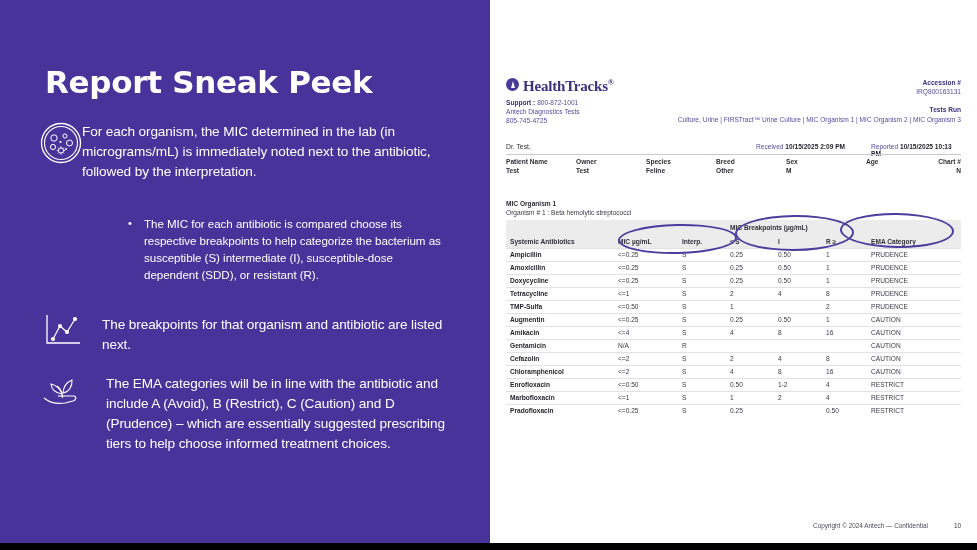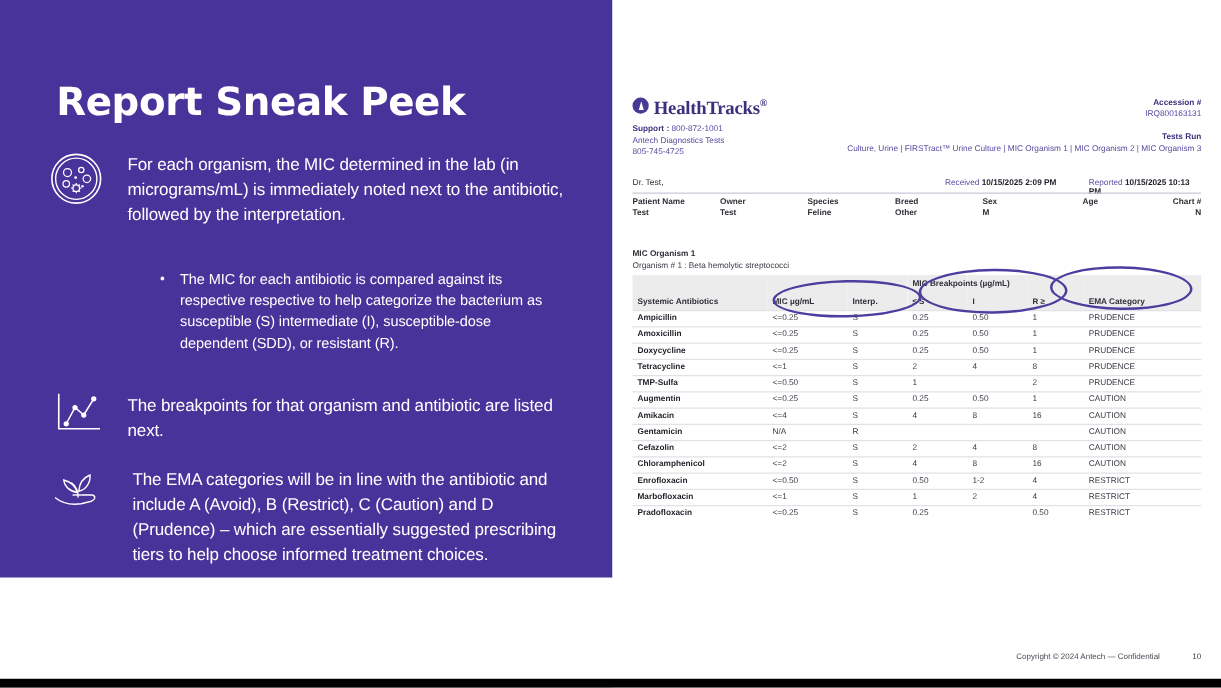--- a/index.html
+++ b/index.html
@@ -9,21 +9,21 @@
     background:#000;
   }
   .slide{
     position:relative;width:977px;height:550px;display:flex;
     background:#ffffff;
   }
 
   
   .left{
     position:relative;
-    width:490px;height:462px;
+    width:490px;height:550px;
     background:#48339b;
     box-sizing:border-box;
     padding:0;
     flex:0 0 490px;
   }
   .title{
     position:absolute;left:45px;top:64px;
     color:#ffffff;
     font-size:31px;font-weight:bold;
     letter-spacing:-0.3px;
@@ -34,21 +34,21 @@
   .blk-icon{flex:0 0 auto;}
   .blk-text{
     color:#ffffff;
     font-size:13.6px;
     line-height:20px;
     font-family:"Liberation Sans", sans-serif;
     letter-spacing:-0.1px;
   }
 
   .b1{left:40px;top:122px;width:420px;}
-  .b1 .blk-text{margin-left:20px;width:355px;}
+  .b1 .blk-text{width:355px;}
 
   .sub{
     position:absolute;left:128px;top:215px;width:330px;
     display:flex;align-items:flex-start;
     color:#ffffff;
   }
   .sub-bullet{
     flex:0 0 auto;width:16px;
     font-size:11px;line-height:17px;
     text-align:left;
@@ -238,21 +238,21 @@
             <line x1="23.9" y1="25.6" x2="22.8" y2="26.7"></line>
             <line x1="19.2" y1="30.3" x2="18.1" y2="31.4"></line>
           </g>
         </svg>
       </div>
       <div class="blk-text">For each organism, the MIC determined in the lab (in micrograms/mL) is immediately noted next to the antibiotic, followed by the interpretation.</div>
     </div>
 
     <div class="sub">
       <div class="sub-bullet">•</div>
-      <div class="sub-text">The MIC for each antibiotic is compared against its respective respective to help categorize the bacterium as susceptible (S) intermediate (I), susceptible-dose dependent (SDD), or resistant (R).</div>
+      <div class="sub-text">The MIC for each antibiotic is compared choose its respective breakpoints to help categorize the bacterium as susceptible (S) intermediate (I), susceptible-dose dependent (SDD), or resistant (R).</div>
     </div>
 
     <div class="block b2">
       <div class="blk-icon">
         <svg width="38" height="34" viewBox="0 0 38 34">
           <polyline points="3,2 3,30 36,30" fill="none" stroke="#fff" stroke-width="1.3"></polyline>
           <polyline points="9,26 16,13 23,19 31,6" fill="none" stroke="#fff" stroke-width="1.2"></polyline>
           <circle cx="9" cy="26" r="2.1" fill="#fff"></circle>
           <circle cx="16" cy="13" r="2.1" fill="#fff"></circle>
           <circle cx="23" cy="19" r="2.1" fill="#fff"></circle>

